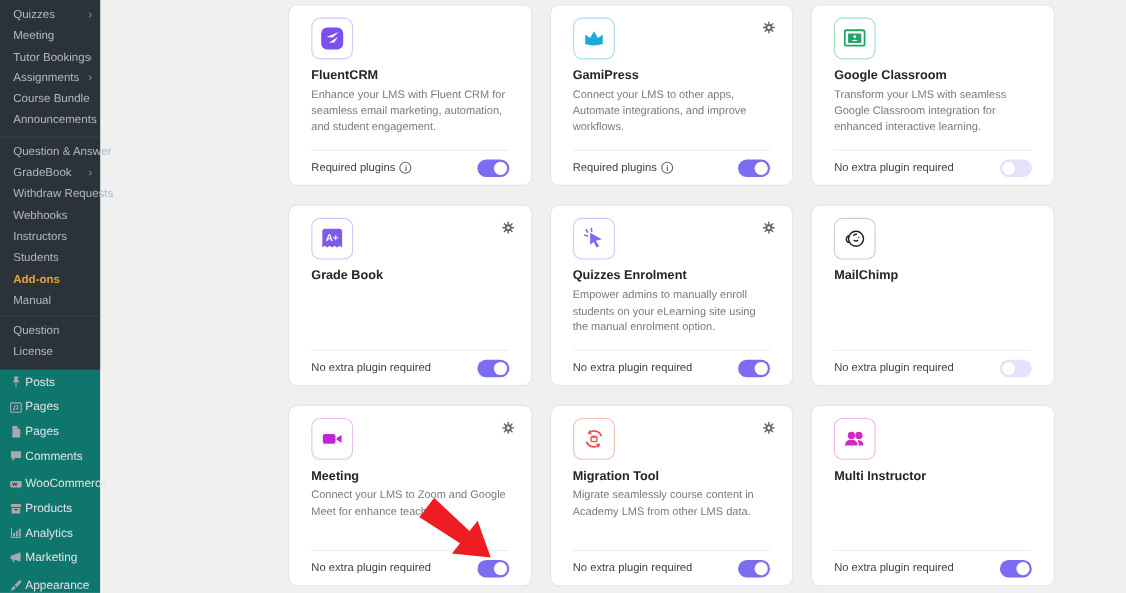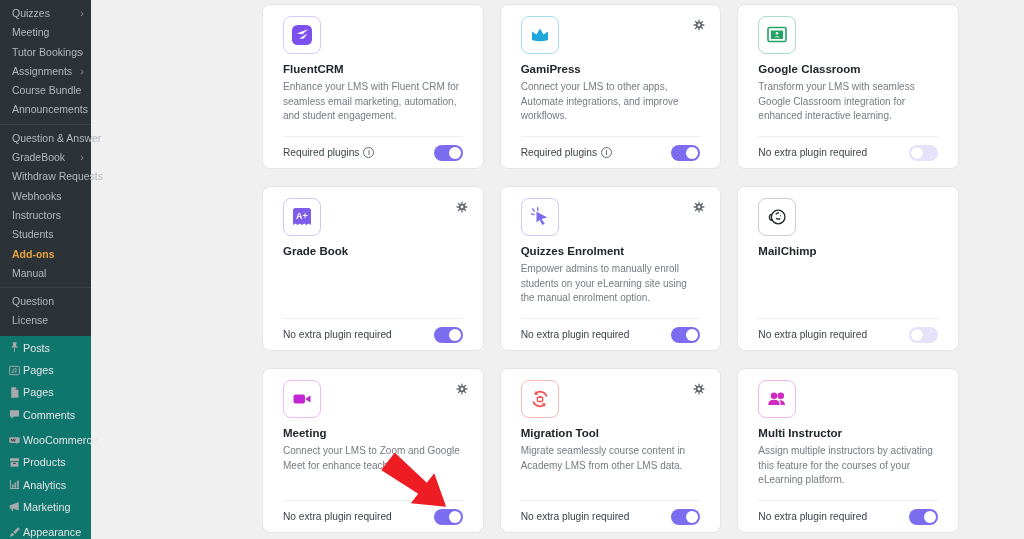--- a/index.html
+++ b/index.html
@@ -350,21 +350,20 @@
   <div class="card">
     <div class="iconbox" style="border-color:#f0b5ea">
       <svg viewBox="0 0 24 24" fill="#cf2bbf">
           <circle cx="9" cy="8.8" r="3.3"></circle>
           <path d="M3.2 18q0-5.2 5.8-5.2T14.8 18z"></path>
           <circle cx="15.8" cy="8.8" r="3.3"></circle>
           <path d="M14.6 12.9q5.4.4 5.4 5.1h-4.2q0-3.2-1.2-5.1z"></path>
         </svg>
     </div>
     <h3>Multi Instructor</h3>
-    <p>Assign multiple instructors by activating this feature for the courses of your eLearning platform.</p>
     <div class="cfooter">
       <span class="flabel">
           <span>No extra plugin required</span>
         </span>
       <div class="toggle on"></div>
     </div>
   </div>
 </div>
 
 <svg class="red-arrow" viewBox="0 0 74 46">

